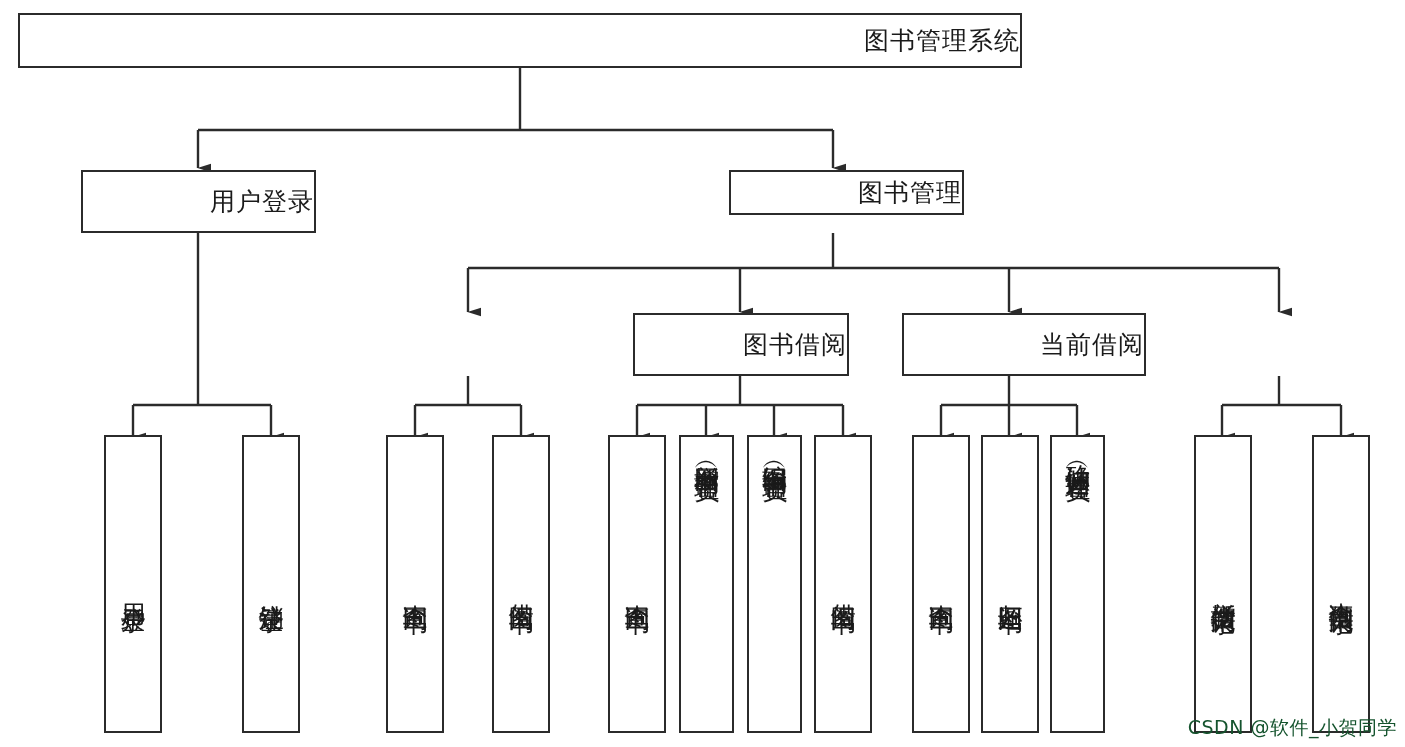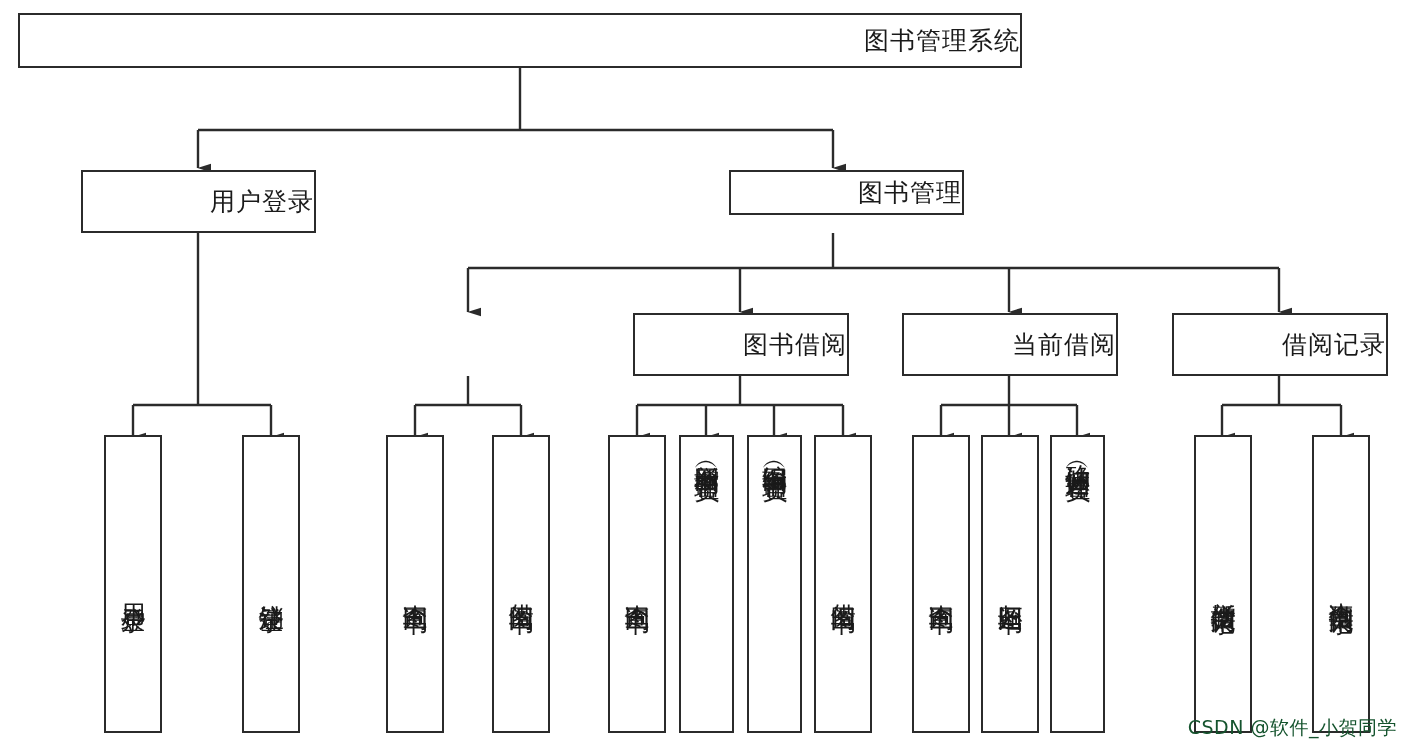--- a/index.html
+++ b/index.html
@@ -137,25 +137,22 @@
   <div class="node node-h" style="left:81px; top:170px; width:235px; height:63px;">
     <span>用户登录</span>
   </div>
   <div class="node node-h" style="left:729px; top:170px; width:235px; height:45px;padding-left:32px;">
     <span>图书管理</span>
   </div>
 
   <div class="node node-h" style="left:633px; top:313px; width:216px; height:63px;">
     <span>图书借阅</span>
   </div>
-  <div class="node node-h" style="left:902px; top:313px; width:216px; height:63px;">
+  <div class="node node-h" style="left:902px; top:313px; width:244px; height:63px;">
     <span>当前借阅</span>
-  </div>
-  <div class="node node-h" style="left:1172px; top:313px; width:216px; height:63px;">
-    <span>借阅记录</span>
   </div>
 
   <div class="node node-leaf" style="left:104px; top:435px; width:58px; height:298px;">
     <span class="vlabel vlabel-center">用户登录</span>
   </div>
   <div class="node node-leaf" style="left:242px; top:435px; width:58px; height:298px;">
     <span class="vlabel vlabel-center">注销登录</span>
   </div>
 
   <div class="node node-leaf" style="left:386px; top:435px; width:58px; height:298px;">

